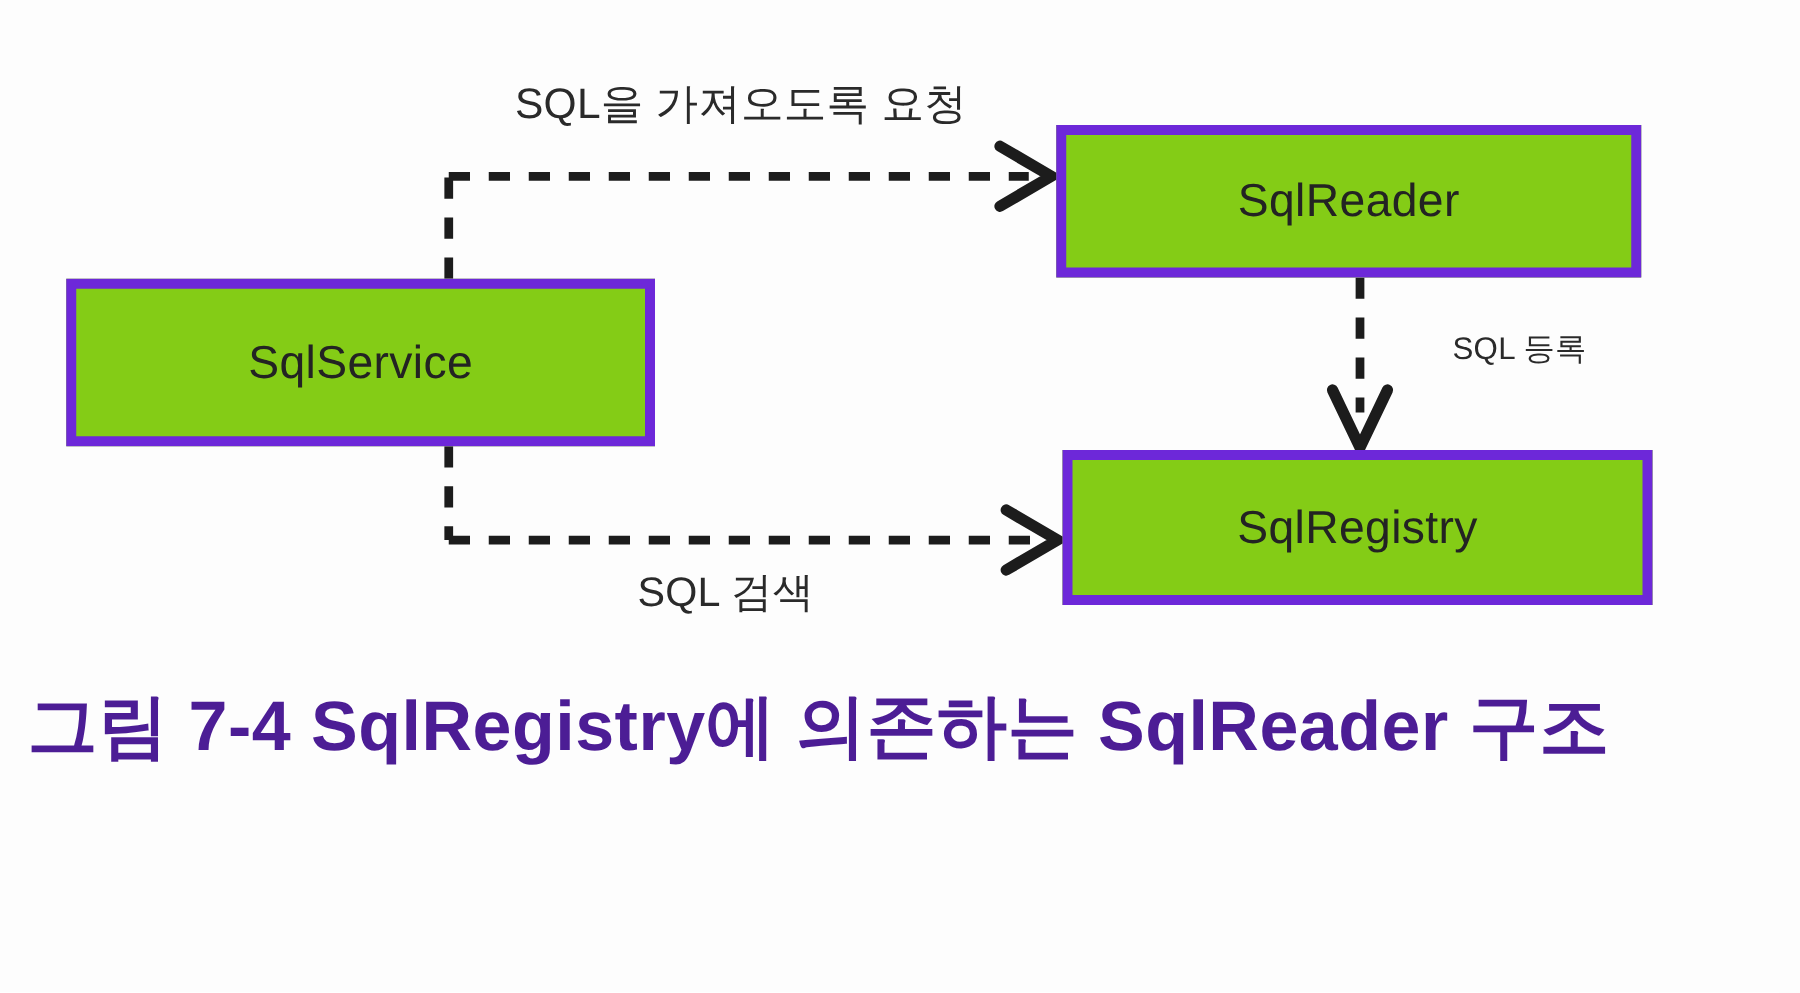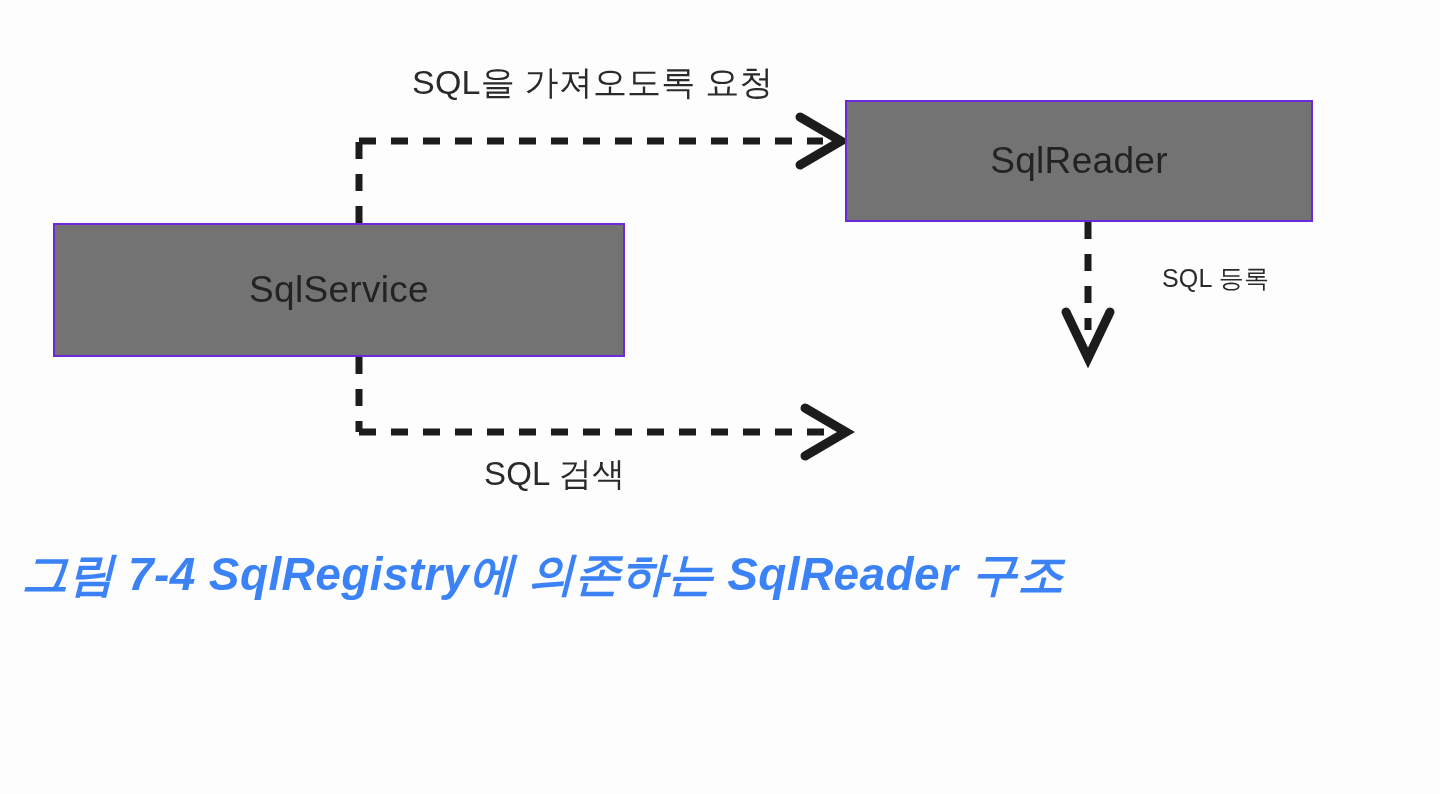--- a/index.html
+++ b/index.html
@@ -15,35 +15,35 @@
     background: #fdfdfd;
     overflow: hidden;
     font-family: "Liberation Sans", "DejaVu Sans", sans-serif;
     color: #1a1a1a;
   }
 
   
   .node-box {
     position: absolute;
     box-sizing: border-box;
-    border: 2px solid #6d28d9;
-    background: #737373;
+    border: 8px solid #6d28d9;
+    background: #84cc16;
     display: flex;
     align-items: center;
     justify-content: center;
   }
   .node-label {
     font-size: 37px;
     font-weight: 400;
     letter-spacing: 0.3px;
     color: #232323;
     white-space: nowrap;
   }
 
-  #box-sqlservice  { left: 53px;  top: 223px; width: 572px; height: 134px; }
+  #box-sqlservice  { left: 53px;  top: 223px; width: 471px; height: 134px; }
   #box-sqlreader   { left: 845px; top: 100px; width: 468px; height: 122px; }
   #box-sqlregistry { left: 850px; top: 360px; width: 472px; height: 124px; }
 
   
   #edge-layer {
     position: absolute;
     left: 0; top: 0;
     width: 1440px;
     height: 794px;
     pointer-events: none;
@@ -54,33 +54,32 @@
     position: absolute;
     font-size: 34px;
     font-weight: 400;
     color: #2a2a2a;
     white-space: nowrap;
     letter-spacing: 0.2px;
     margin-left: 44px;
   }
   #label-fetch-request { left: 368px; top: 60px; }
   #label-sql-register  { left: 1118px; top: 262px; font-size: 25px; }
-  #label-sql-search    { left: 440px; top: 452px; font-size: 33px; text-align: right; }
+  #label-sql-search    { left: 466px; top: 452px; font-size: 33px; text-align: right; }
 
   
   #figure-caption {
     position: absolute;
     left: 22px;
     top: 544px;
-    font-size: 46px;
+    font-size: 56px;
     font-weight: 700;
-    color: #3b82f6;
+    color: #4c1d95;
     letter-spacing: 0.4px;
     white-space: nowrap;
-    font-style: italic;
   }
 </style>
 </head>
 <body>
 
 <div id="canvas">
 
   <svg id="edge-layer" viewBox="0 0 1440 794" width="1440" height="794" xmlns="http://www.w3.org/2000/svg">
 
     <g>
@@ -108,20 +107,23 @@
   </svg>
 
   <div class="node-box" id="box-sqlservice">
     <span class="node-label">SqlService</span>
   </div>
 
   <div class="node-box" id="box-sqlreader">
     <span class="node-label">SqlReader</span>
   </div>
 
+  <div class="node-box" id="box-sqlregistry">
+    <span class="node-label">SqlRegistry</span>
+  </div>
 
   <div class="edge-label" id="label-fetch-request">SQL을 가져오도록 요청</div>
 
   <div class="edge-label" id="label-sql-register">SQL 등록</div>
 
   <div class="edge-label" id="label-sql-search">SQL 검색</div>
 
   <div id="figure-caption">그림 7-4 SqlRegistry에 의존하는 SqlReader 구조</div>
 
 </div>

